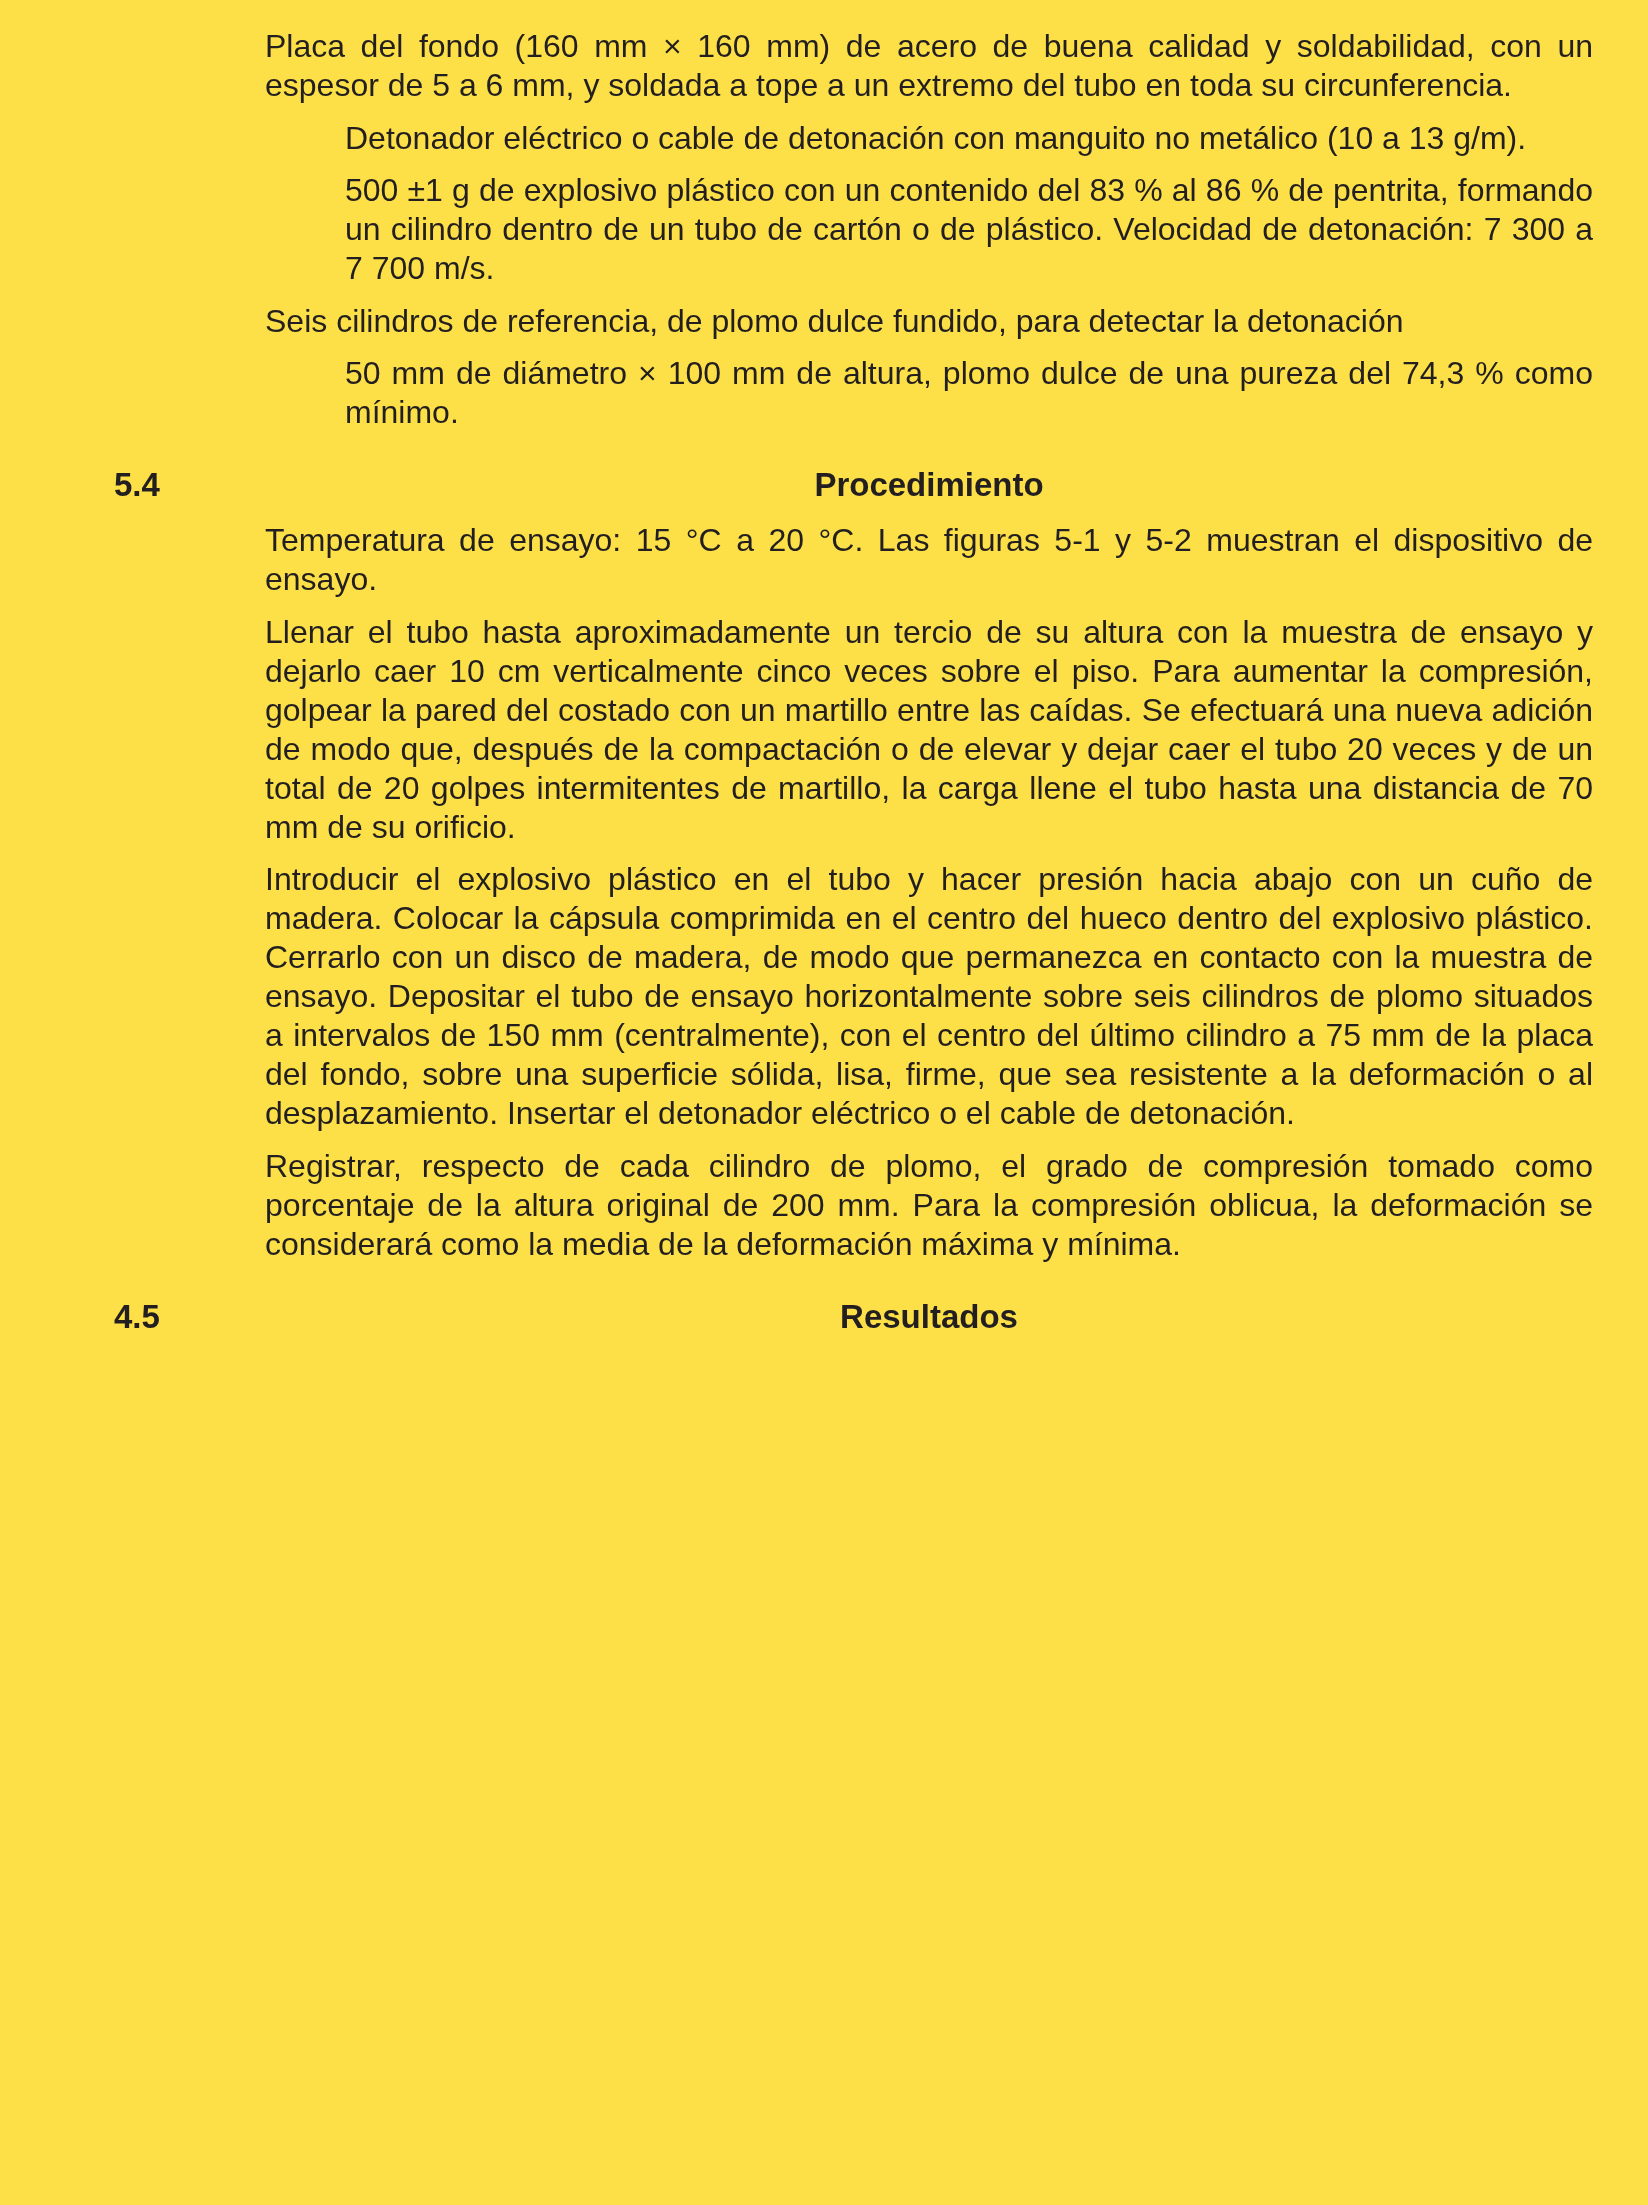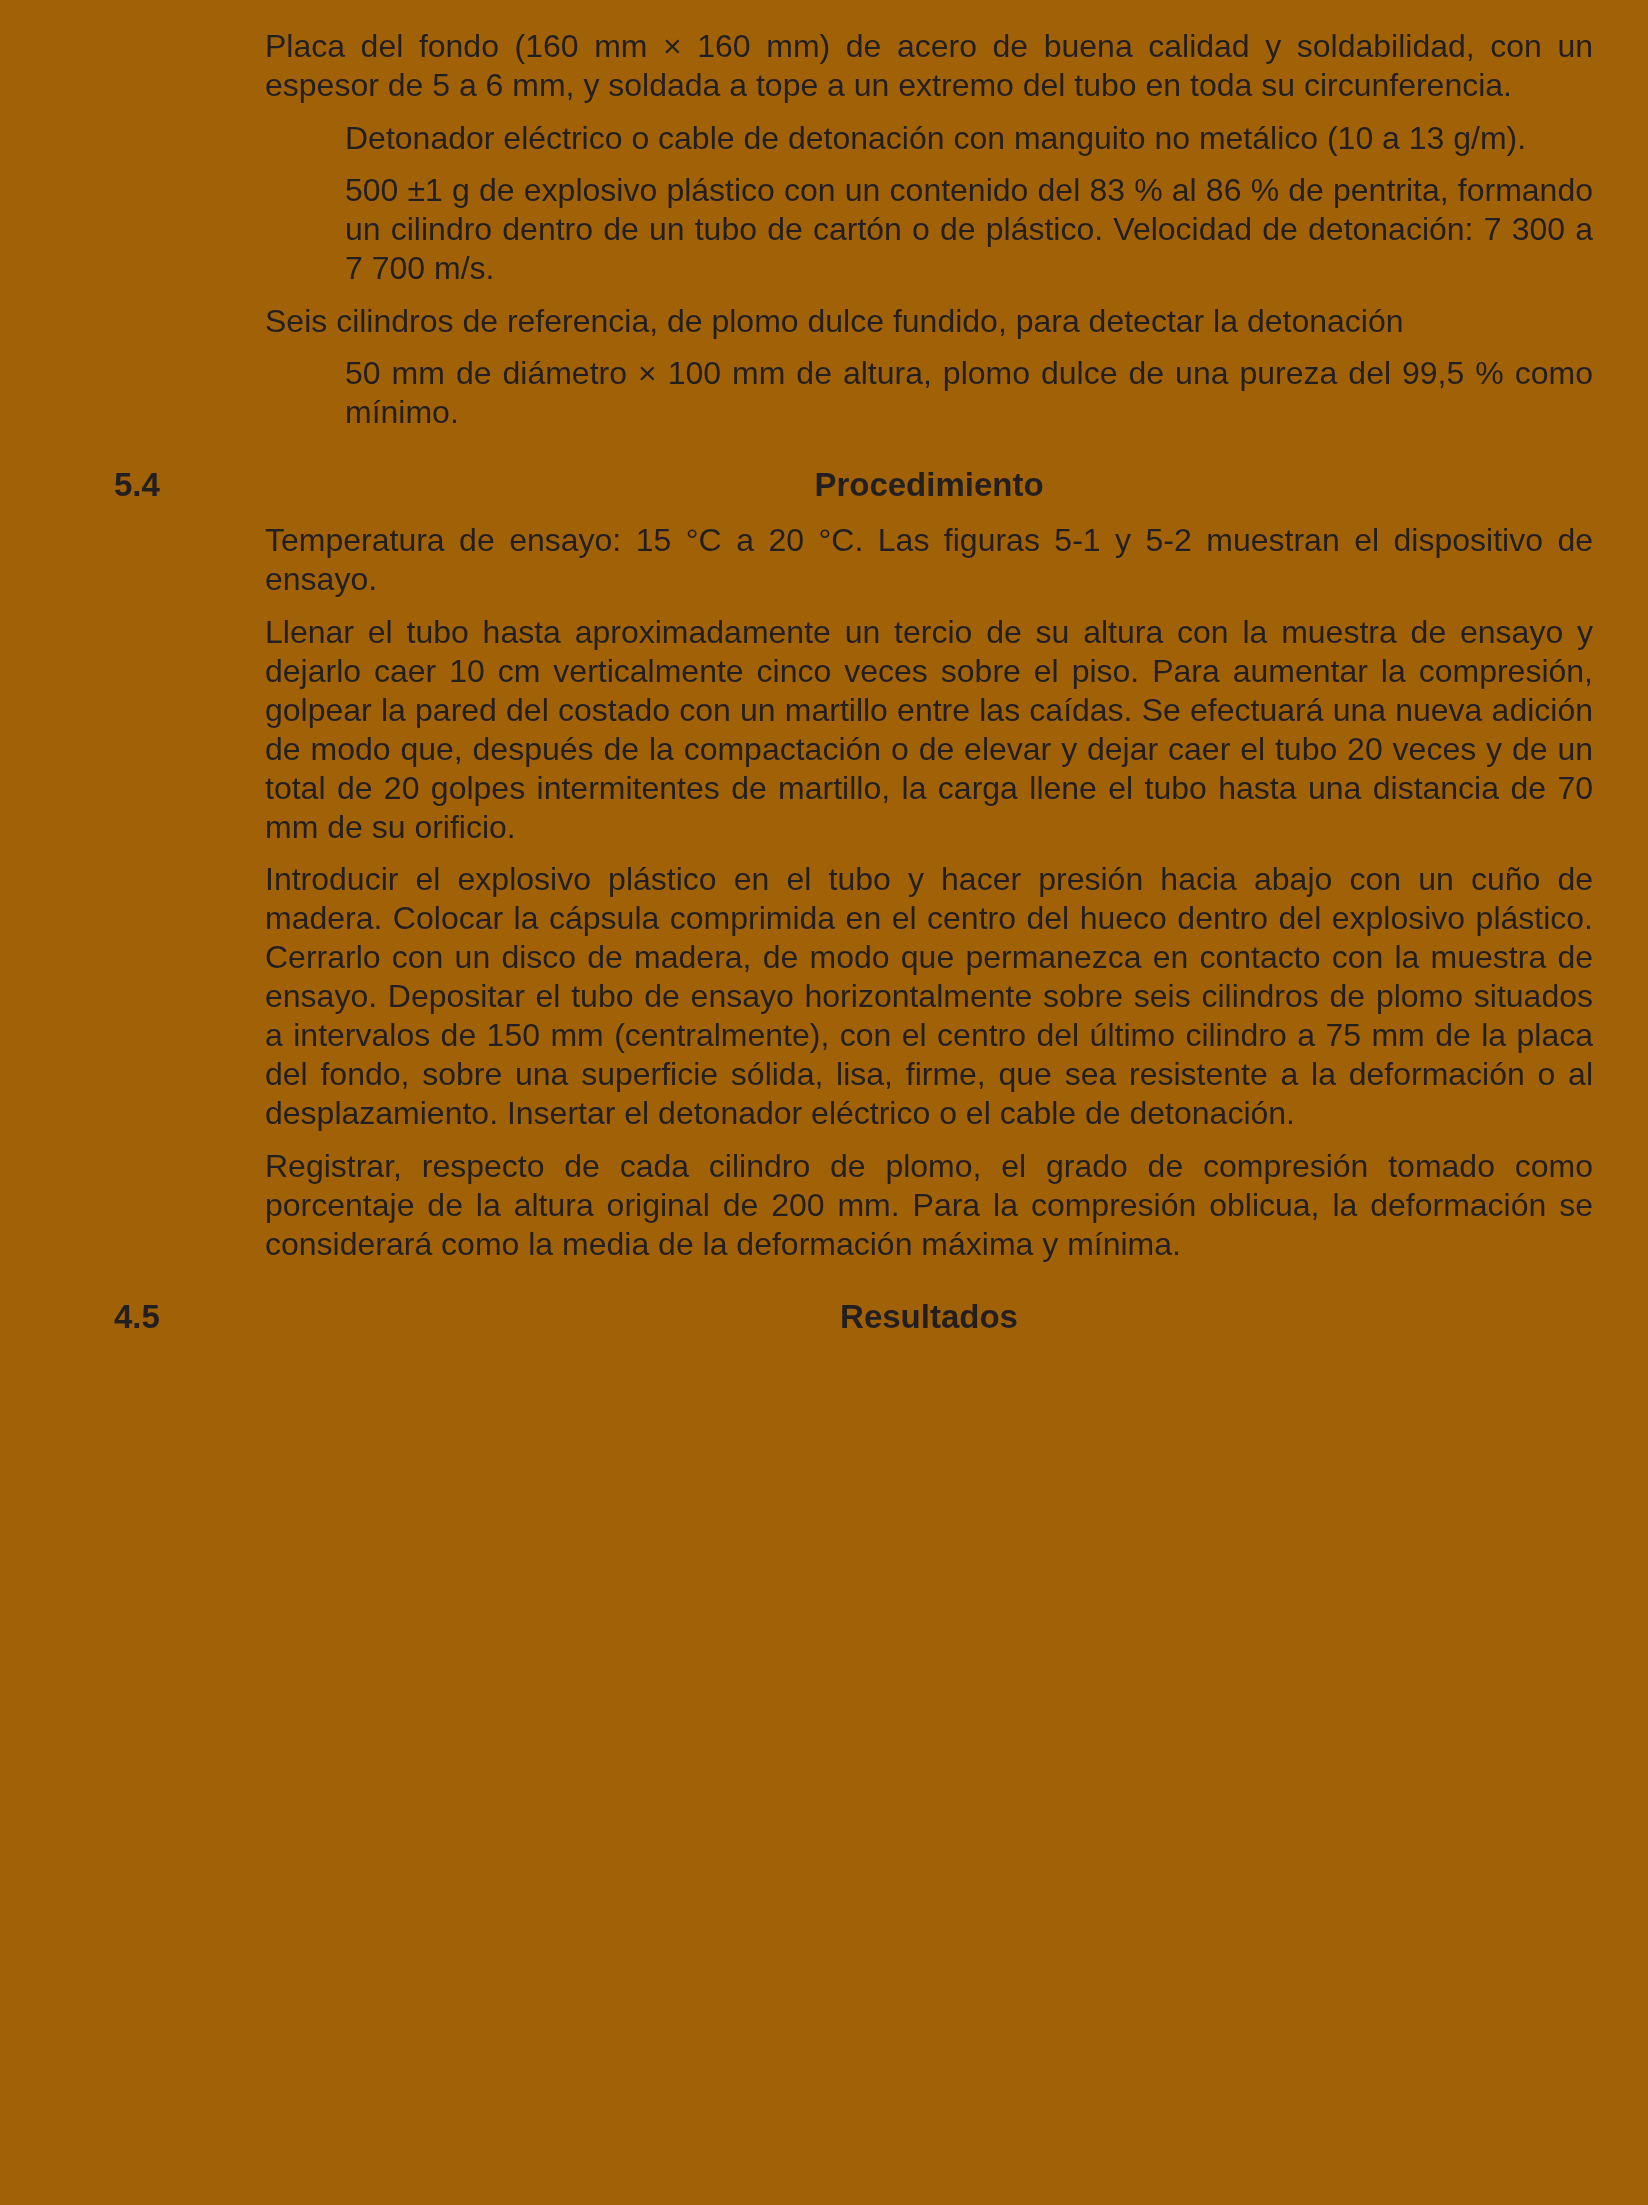--- a/index.html
+++ b/index.html
@@ -4,21 +4,21 @@
 <style>
   html, body {
     margin: 0;
     padding: 0;
     background: #ffffff;
   }
   .page {
     position: relative;
     width: 1648px;
     height: 2205px;
-    background: #a16207;
+    background: #fde047;
     color: #231f20;
     font-family: "Liberation Sans", sans-serif;
     overflow: hidden;
   }
   .content {
     position: absolute;
     left: 265px;
     top: 27px;
     width: 1328px;
   }
@@ -55,21 +55,21 @@
     <p class="para">Placa del fondo (160 mm × 160 mm) de acero de buena calidad y soldabilidad, con un espesor de 5 a 6 mm, y soldada a tope a un extremo del tubo en toda su circunferencia.</p>
 
 
     <p class="para indent1">Detonador eléctrico o cable de detonación con manguito no metálico (10 a 13 g/m).</p>
 
 
     <p class="para indent1">500 ±1 g de explosivo plástico con un contenido del 83 % al 86 % de pentrita, formando un cilindro dentro de un tubo de cartón o de plástico. Velocidad de detonación: 7 300 a 7 700 m/s.</p>
 
     <p class="para">Seis cilindros de referencia, de plomo dulce fundido, para detectar la detonación</p>
 
-    <p class="para indent1">50 mm de diámetro × 100 mm de altura, plomo dulce de una pureza del 99,5 % como mínimo.</p>
+    <p class="para indent1">50 mm de diámetro × 100 mm de altura, plomo dulce de una pureza del 74,3 % como mínimo.</p>
 
     <div class="heading">
       <span class="num">5.4</span>
       <span class="title">Procedimiento</span>
     </div>
 
     <p class="para">Temperatura de ensayo: 15 °C a 20 °C. Las figuras 5-1 y 5-2 muestran el dispositivo de ensayo.</p>
 
     <p class="para">Llenar el tubo hasta aproximadamente un tercio de su altura con la muestra de ensayo y dejarlo caer 10 cm verticalmente cinco veces sobre el piso. Para aumentar la compresión, golpear la pared del costado con un martillo entre las caídas. Se efectuará una nueva adición de modo que, después de la compactación o de elevar y dejar caer el tubo 20 veces y de un total de 20 golpes intermitentes de martillo, la carga llene el tubo hasta una distancia de 70 mm de su orificio.</p>
 

